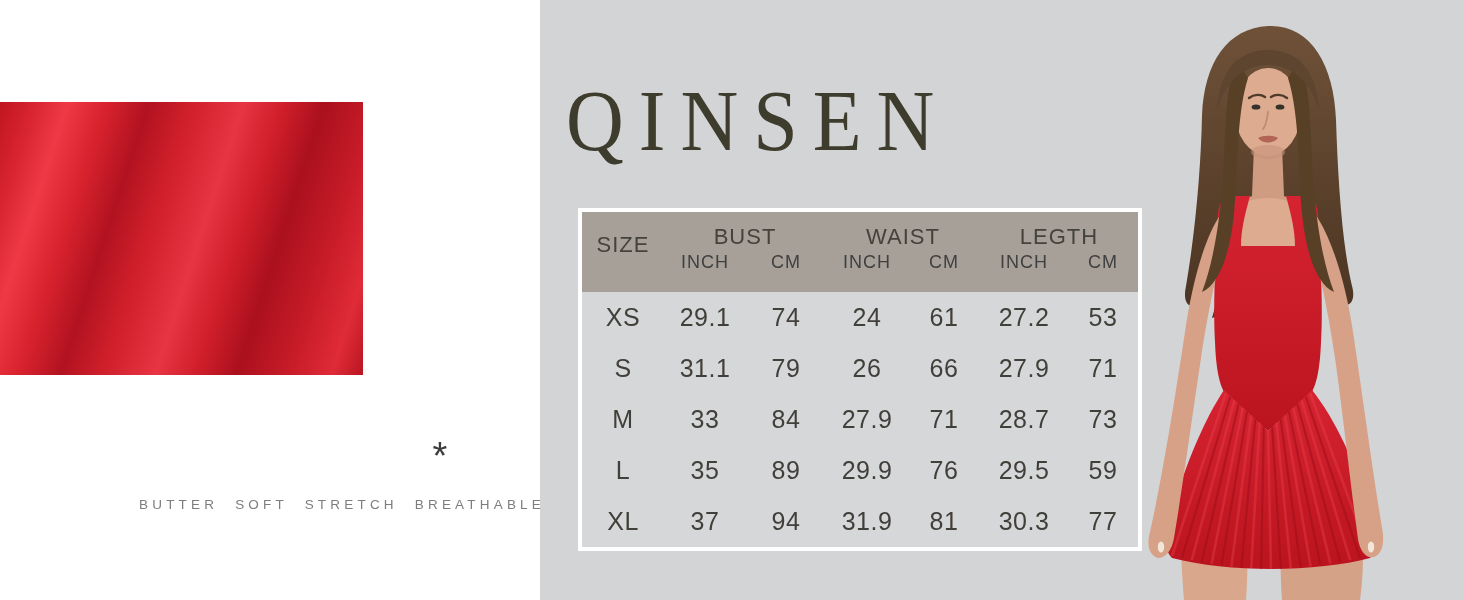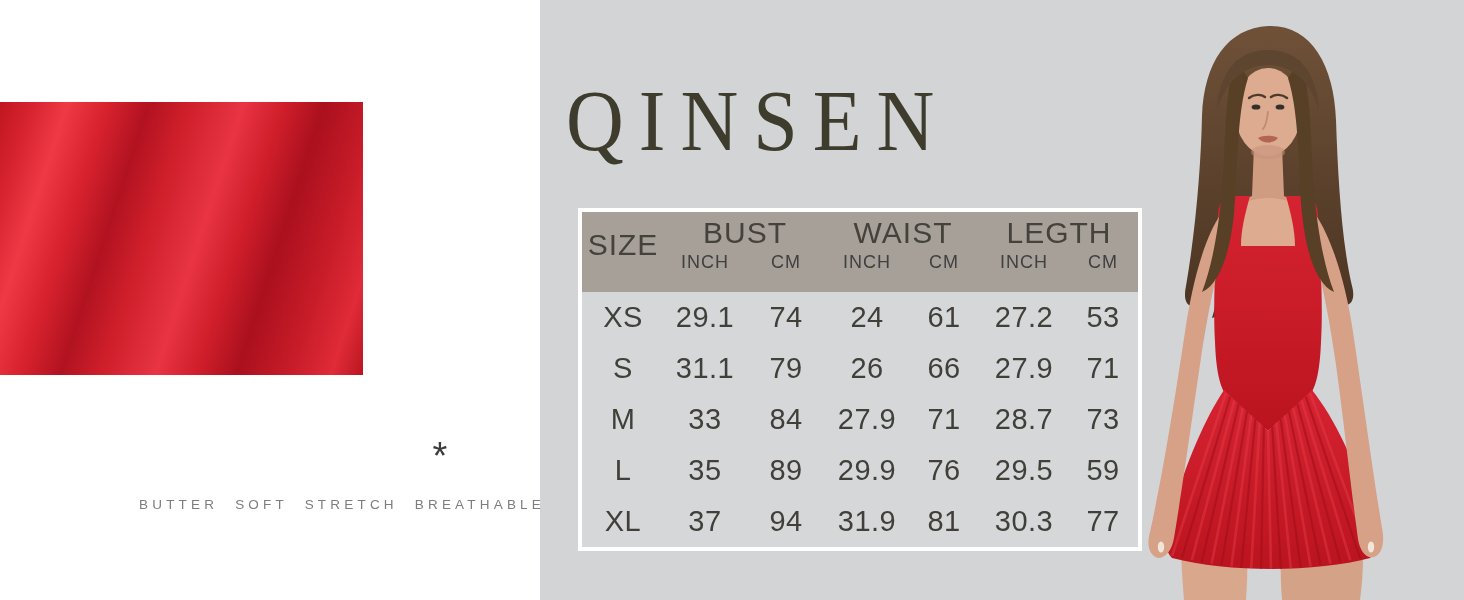--- a/index.html
+++ b/index.html
@@ -37,24 +37,24 @@
     transform:scaleY(1.08);transform-origin:top left;
     white-space:nowrap;
   }
   
   table.size-chart{
     position:absolute;left:578px;top:208px;width:564px;
     border:4px solid #ffffff;border-collapse:collapse;table-layout:fixed;
     background:#d6d7d9;color:#403f3a;
   }
   table.size-chart th, table.size-chart td{padding:0;text-align:center;font-weight:400;}
-  tr.h1 th{background:#a6a099;font-size:30px;height:38px;letter-spacing:1px;color:#45423c;vertical-align:bottom;padding-bottom:2px;}
+  tr.h1 th{background:#a6a099;font-size:22px;height:38px;letter-spacing:1px;color:#45423c;vertical-align:bottom;padding-bottom:2px;}
   tr.h2 th{background:#a6a099;font-size:18px;height:32px;letter-spacing:1px;color:#404040;vertical-align:top;padding-bottom:8px;}
   th.size-head{font-size:23px;vertical-align:middle !important;padding-bottom:14px !important;}
-  table.size-chart tbody td{font-size:29px;height:51px;letter-spacing:0.5px;}
+  table.size-chart tbody td{font-size:25px;height:51px;letter-spacing:0.5px;}
   
   .model{position:absolute;right:0;top:0;width:340px;height:600px;}
 </style>
 </head>
 <body>
 
 <div id="stage">
 
   <div class="left-panel">
     <div class="fabric"></div>

